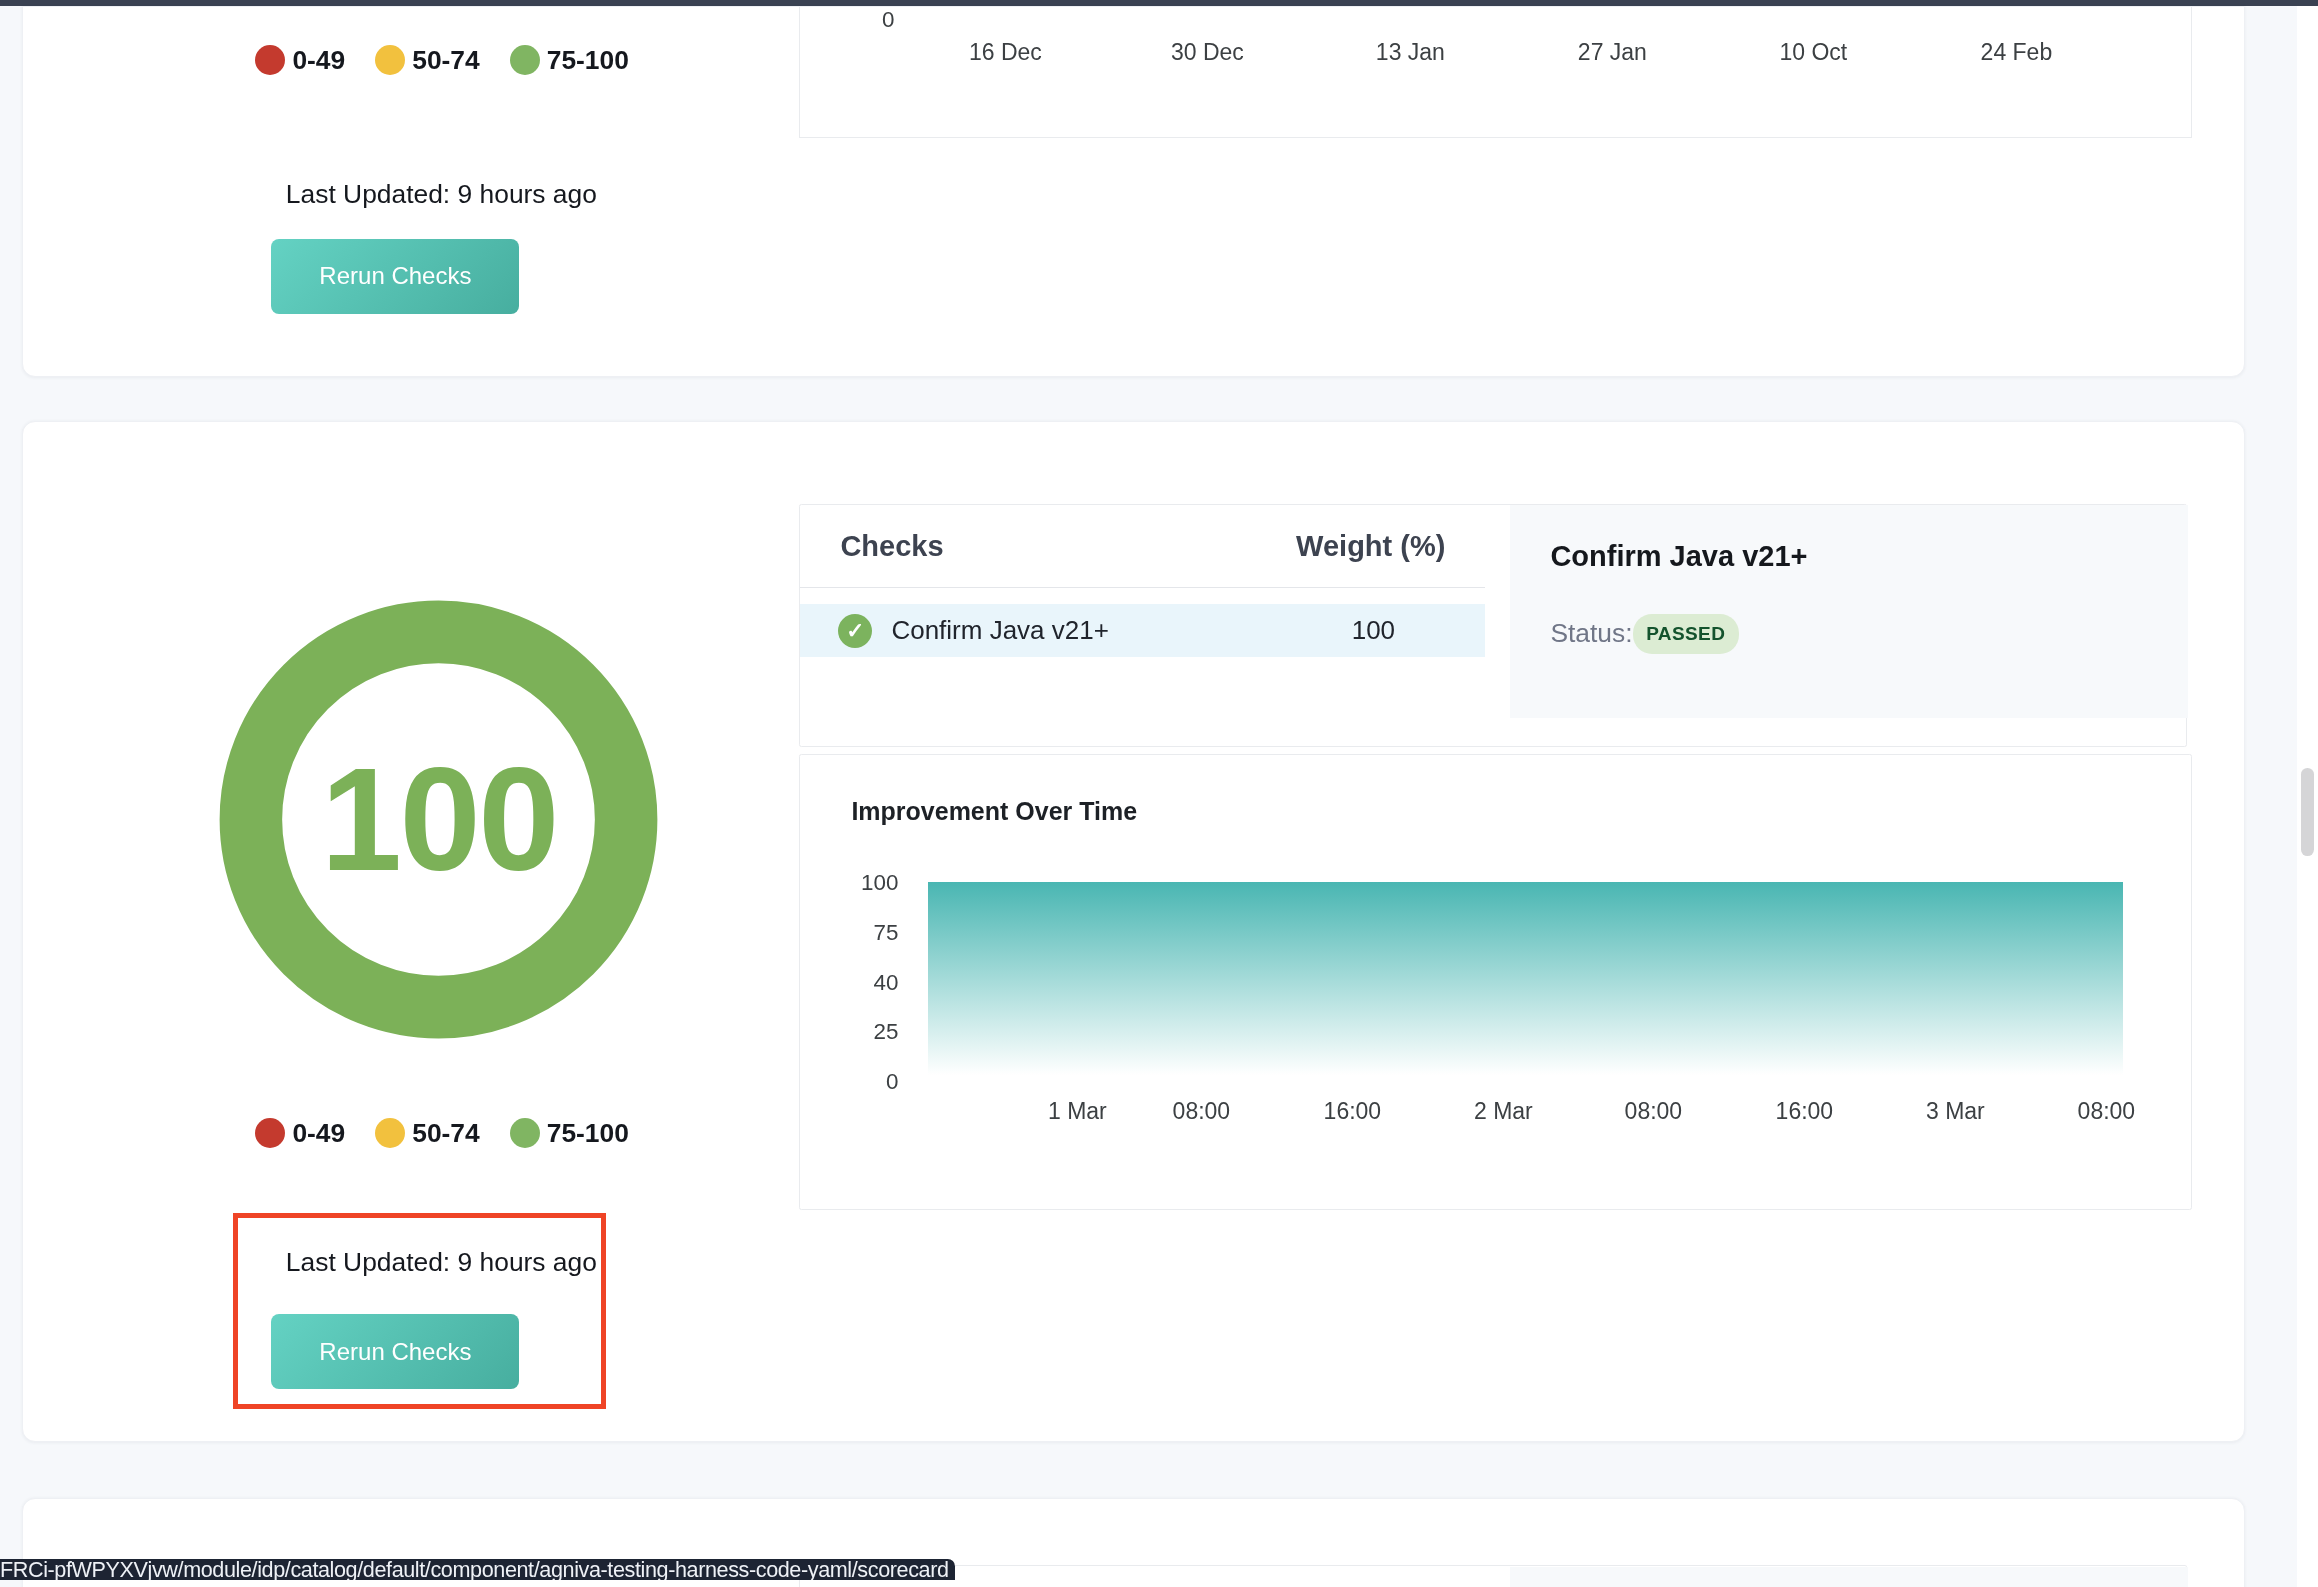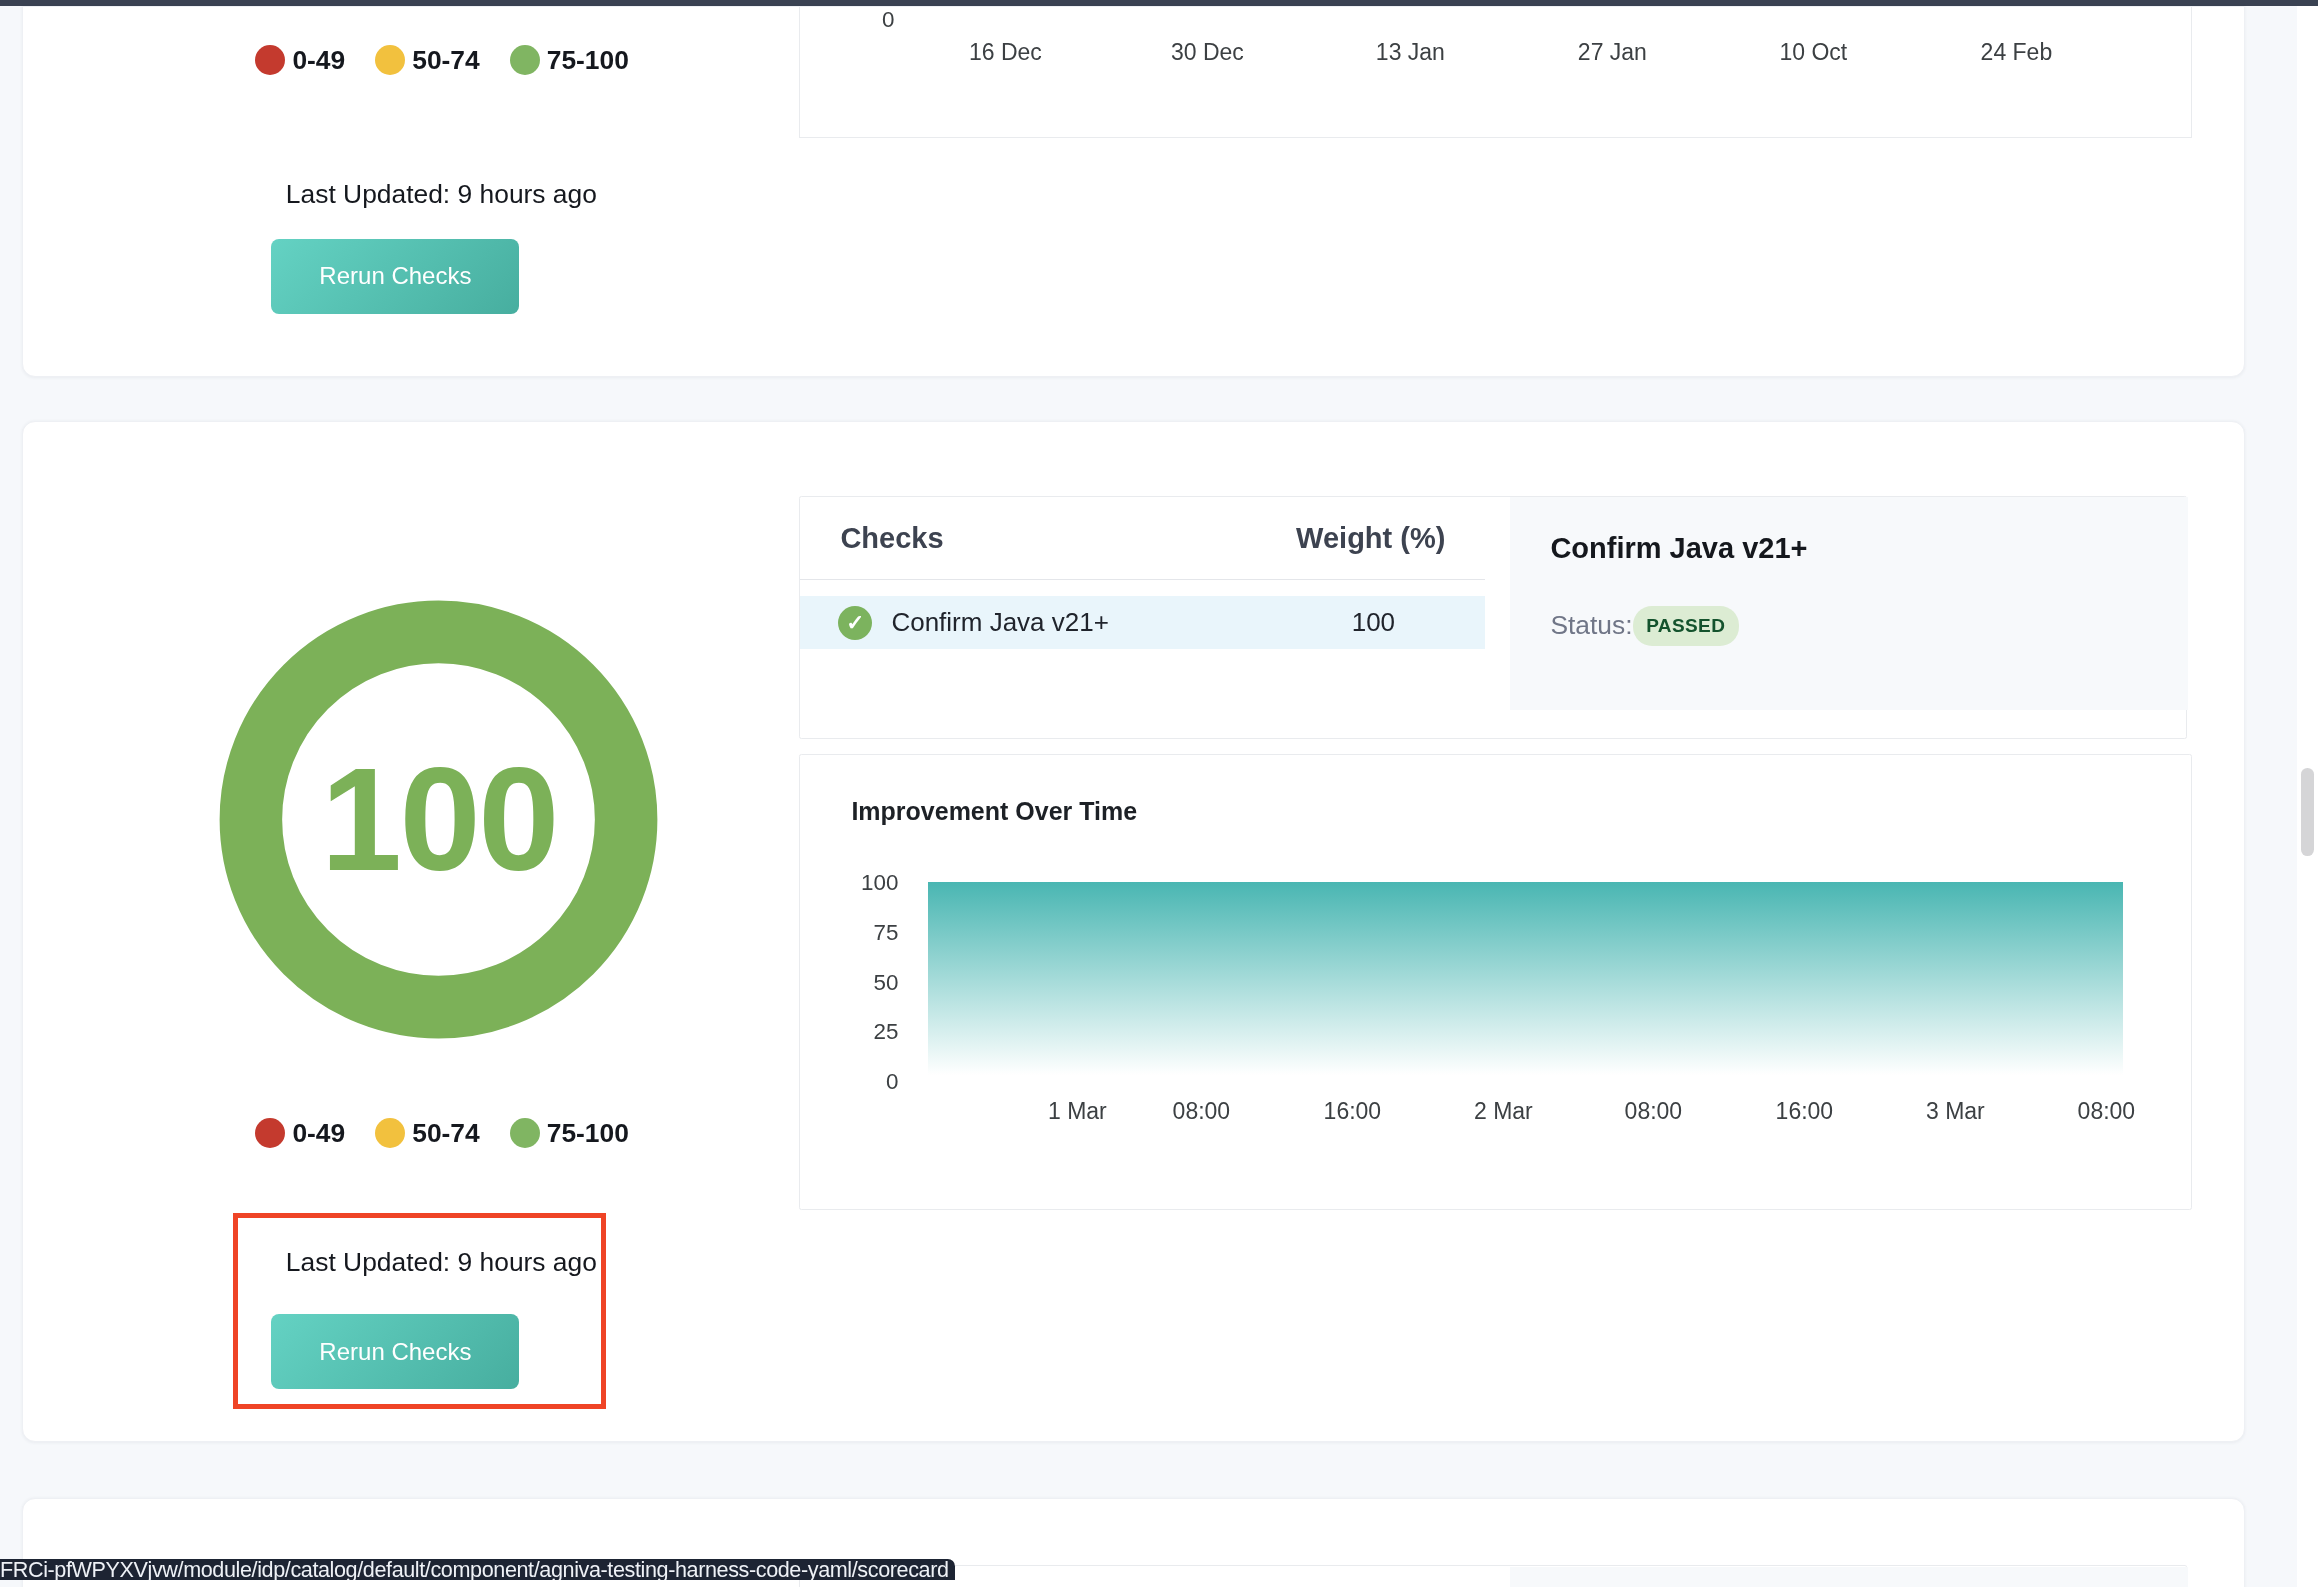--- a/index.html
+++ b/index.html
@@ -57,21 +57,21 @@
   .sc-title { position:absolute; left:0; top:79px; width:776px; text-align:center;
     font-size:20px; font-weight:700; color:#6d7283; }
   .gauge-wrap { position:absolute; left:191px; top:173px; width:449px; height:449px; }
   .gauge-score { position:absolute; inset:0; display:flex; align-items:center; justify-content:center;
     font-size:146px; font-weight:700; color:#7cb158; letter-spacing:-2.4px; }
 
   .annotate-rect { position:absolute; left:210px; top:791px; width:373px; height:196px;
     border:5.6px solid #ef4426; }
 
   
-  .checks-card { position:absolute; left:776px; top:74px; width:1388px; height:243px;
+  .checks-card { position:absolute; left:776px; top:82px; width:1388px; height:243px;
     border:0.8px solid #e9ebee; border-radius:2.4px; background:#fff; }
   .checks-table { position:absolute; left:0; top:0; width:685px; height:213px; }
   .checks-header { position:absolute; left:0; top:0; width:685px; height:83px;
     display:flex; align-items:center; justify-content:space-between; padding:0 40px;
     border-bottom:1.6px solid #e4e6ea; }
   .checks-header .hdr { font-size:29px; font-weight:700; color:#3d4350; }
   .check-row { position:absolute; left:0; top:99px; width:685px; height:53px;
     background:#e9f5fb; display:flex; align-items:center; padding-left:38px; cursor:pointer; }
   .check-icon { width:34px; height:34px; border-radius:50%; background:#7cb35e;
     display:flex; align-items:center; justify-content:center;
@@ -207,21 +207,21 @@
       </div>
     </div>
   </div>
 
   <div class="improve-card">
     <div class="improve-title">Improvement Over Time</div>
 
     <div class="iy-labels">
       <span>100</span>
       <span>75</span>
-      <span>50</span>
+      <span>40</span>
       <span>25</span>
       <span>0</span>
     </div>
 
     <div class="improve-area"></div>
 
     <div class="ix-labels">
       <span>1 Mar</span>
       <span>08:00</span>
       <span>16:00</span>

